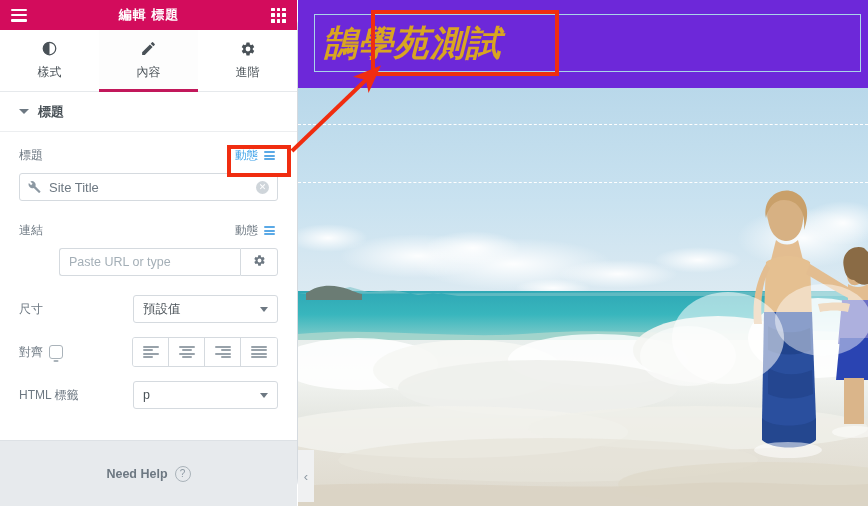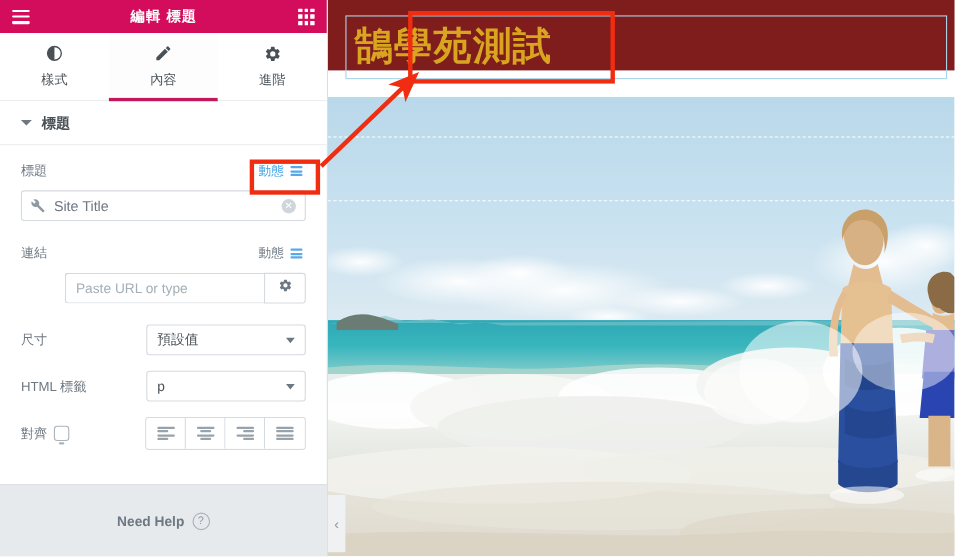--- a/index.html
+++ b/index.html
@@ -11,20 +11,21 @@
   }
   #app { position: relative; width: 868px; height: 506px; display: flex; }
 
   
   #panel {
     width: 298px; height: 506px;
     background: #f1f3f5;
     display: flex; flex-direction: column;
     position: relative; z-index: 5;
     border-right: 1px solid #d5dadf;
+    border-radius: 28px;
   }
   
   .panel-header {
     height: 30px; background: #d30c5c;
     display: flex; align-items: center; justify-content: space-between;
     padding: 0 11px; flex: 0 0 30px;
   }
   .panel-header .title {
     color: #ffffff; font-size: 13px; font-weight: bold;
     letter-spacing: 1px; flex: 1; text-align: center;
@@ -139,21 +140,21 @@
   }
   .panel-footer .t { font-size: 12.5px; color: #6d7882; font-weight: bold; }
   .qmark {
     width: 16px; height: 16px; border: 1.4px solid #aab3ba; border-radius: 50%;
     color: #8d99a3; font-size: 10px; line-height: 14px; text-align: center;
   }
 
   
   #preview { position: relative; width: 570px; height: 506px; background: #fff; overflow: hidden; }
 
-  .title-strip { height: 64px; background: #7f1d1d; position: relative; }
+  .title-strip { height: 88px; background: #6d28d9; position: relative; font-style: italic; }
   .widget-outline {
     position: absolute; left: 16px; top: 14px; right: 7px; height: 58px;
     border: 1px solid #a9d4e8;
   }
   .site-title {
     position: absolute; left: 24px; top: 17px;
     font-size: 35px; line-height: 52px; color: #d9a521;
     font-family: "DejaVu Sans", "Liberation Sans", sans-serif;
     font-weight: bold; letter-spacing: 1px; white-space: nowrap;
   }
@@ -283,28 +284,20 @@
               </svg>
             </span>
           </div>
         </div>
       </div>
 
       <div class="ctrl ctrl-row" style="padding-top:19px;">
         <span class="ctrl-label">尺寸</span>
         <div class="select-box">
           <span class="sv">預設值</span>
-          <span class="ar"></span>
-        </div>
-      </div>
-
-      <div class="ctrl ctrl-row" style="padding-top:14px;">
-        <span class="ctrl-label">HTML 標籤</span>
-        <div class="select-box">
-          <span class="sv">p</span>
           <span class="ar"></span>
         </div>
       </div>
 
       <div class="ctrl ctrl-row" style="padding-top:14px;">
         <span class="ctrl-label">
           <span>對齊</span>
           <span class="monitor-ico"></span>
         </span>
         <div class="align-group">
@@ -333,20 +326,28 @@
             </div>
           </div>
           <div class="align-btn">
             <div style="width:16px">
               <i style="width:16px"></i>
                 <i style="width:16px"></i>
                 <i style="width:16px"></i>
                 <i style="width:16px"></i>
             </div>
           </div>
+        </div>
+      </div>
+
+      <div class="ctrl ctrl-row" style="padding-top:14px;">
+        <span class="ctrl-label">HTML 標籤</span>
+        <div class="select-box">
+          <span class="sv">p</span>
+          <span class="ar"></span>
         </div>
       </div>
     </div>
 
     <div class="panel-footer">
       <span class="t">Need Help</span>
       <span class="qmark">?</span>
     </div>
   </div>
 

